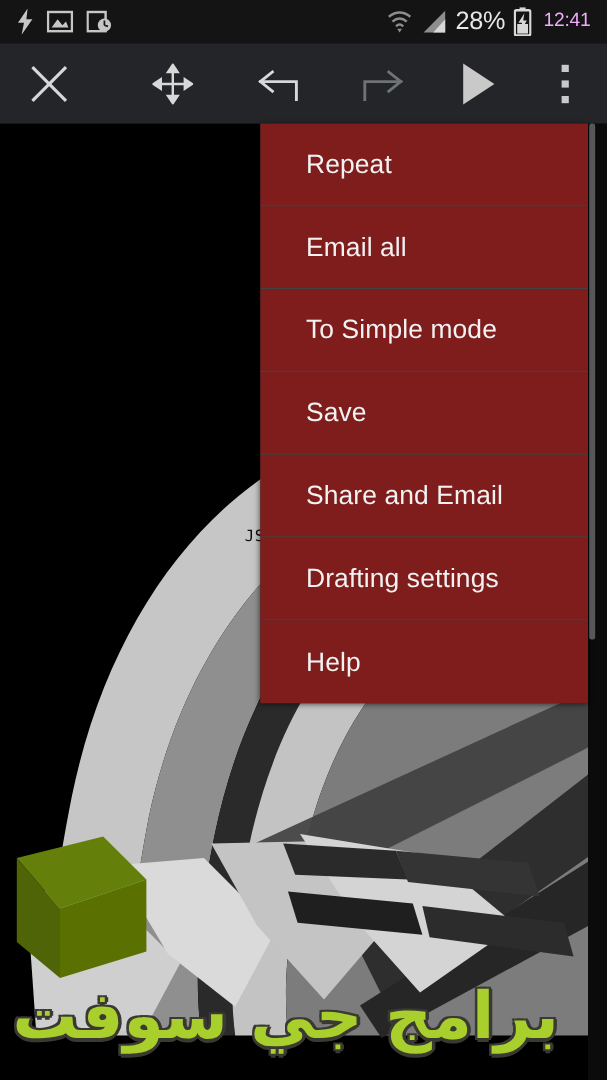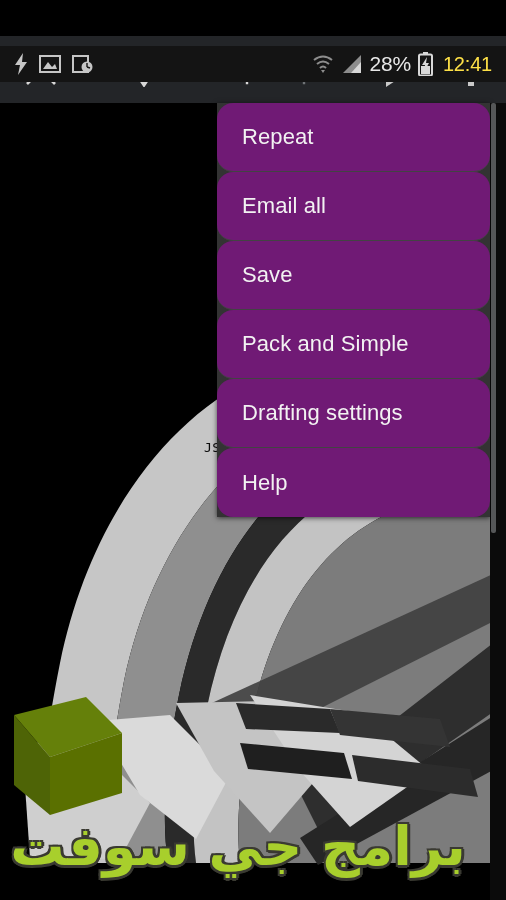--- a/index.html
+++ b/index.html
@@ -16,34 +16,33 @@
     overflow:hidden;
   }
 
   
   #statusbar {
     position:absolute; top:0; left:0;
     width:506px; height:36px;
     background:#141414;
     display:flex; align-items:center;
     z-index:40;
-    margin-top:46px;
   }
   #status-left { display:flex; align-items:center; gap:11px; padding-left:14px; }
   #status-right {
     margin-left:auto; display:flex; align-items:center; gap:7px;
     padding-right:14px;
   }
   .sicon { display:block; }
   #battery-pct {
     color:#e8e8e8; font-size:21px; letter-spacing:-0.2px;
     font-family:"Liberation Sans", sans-serif;
   }
   #clock {
-    color:#fde047; font-size:20px; letter-spacing:-0.2px;
+    color:#f0abfc; font-size:16px; letter-spacing:-0.2px;
     margin-left:3px;
   }
 
   
   #toolbar {
     position:absolute; top:36px; left:0;
     width:506px; height:67px;
     background:#232528;
     display:flex; align-items:center;
     z-index:30;
@@ -106,29 +105,28 @@
     position:absolute;
     left:217px; top:103px;
     width:273px;
     background:#333333;
     z-index:50;
     box-shadow:0 1px 5px rgba(0,0,0,0.65);
   }
   .mitem {
     height:69px;
     display:flex; align-items:center;
-    padding-left:25px;
+    padding-left:38px;
     color:#f2f2f2;
     font-size:22px;
     border-bottom:1px solid #434343;
-    background:#701a75;
+    background:#7f1d1d;
     cursor:default;
     letter-spacing:0.1px;
     position:relative;
-    border-radius:16px;
   }
   .mitem:last-child { border-bottom:none; }
 
   
   #menu-scrollbar {
     position:absolute;
     left:491px; top:103px;
     width:5px; height:797px;
     z-index:55;
   }
@@ -214,22 +212,23 @@
     </svg>
   </div>
 
   <div id="right-strip"></div>
 
   <div id="wm-small">JSOFTJ.COM</div>
 
   <div id="menu">
     <div class="mitem">Repeat</div>
     <div class="mitem">Email all</div>
+    <div class="mitem">To Simple mode</div>
     <div class="mitem">Save</div>
-    <div class="mitem">Pack and Simple</div>
+    <div class="mitem">Share and Email</div>
     <div class="mitem">Drafting settings</div>
     <div class="mitem">Help</div>
   </div>
 
   <div id="menu-scrollbar">
     <div id="menu-scroll-thumb"></div>
   </div>
 
   <div id="wm-arabic">برامج جي سوفت</div>
 

